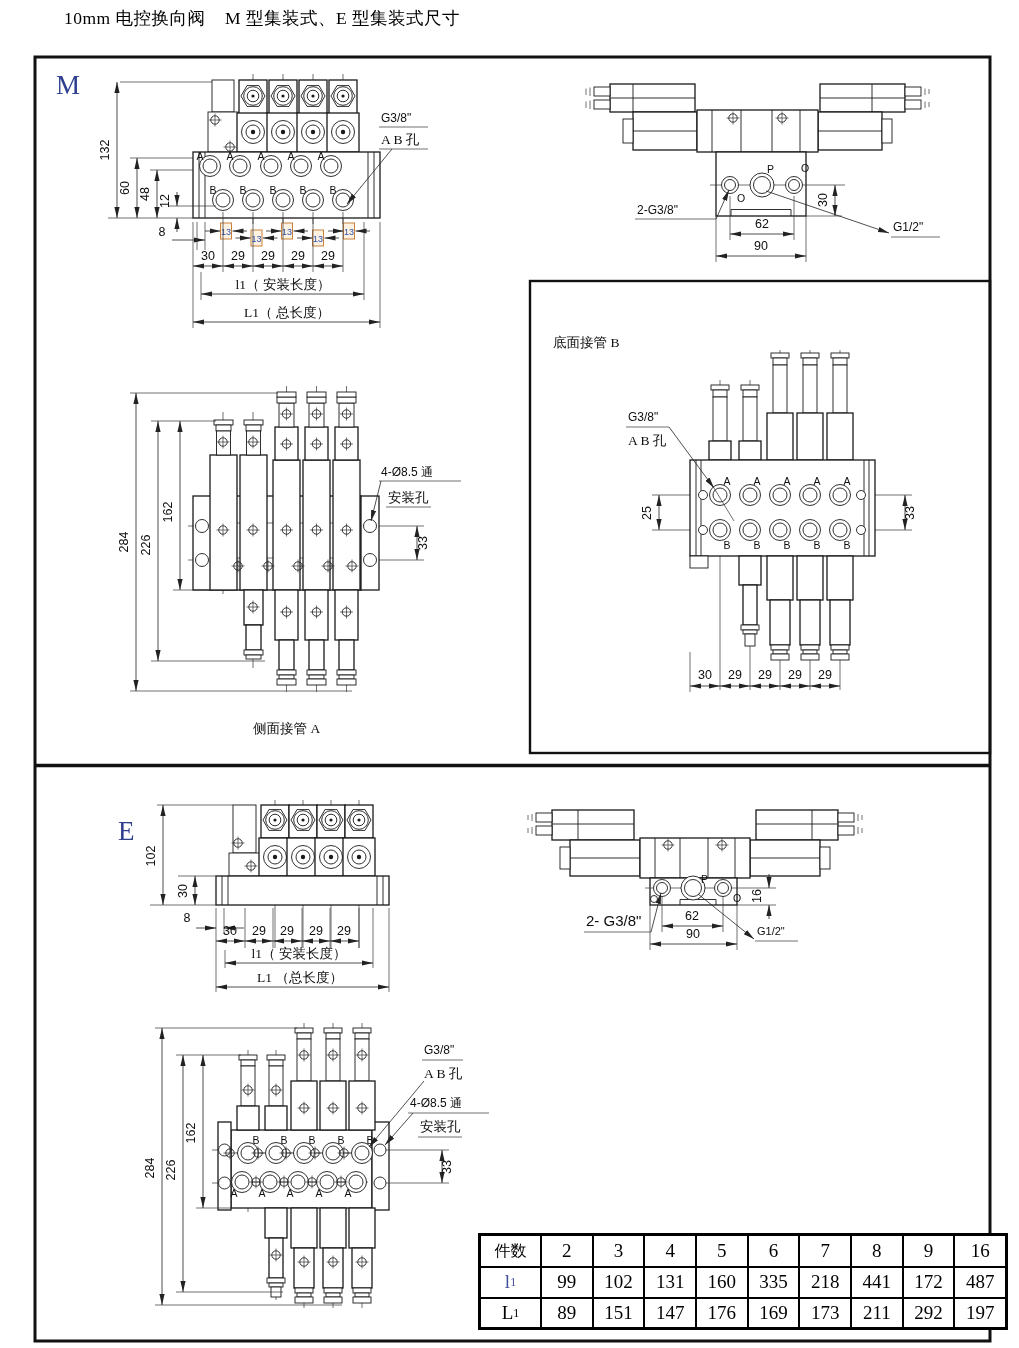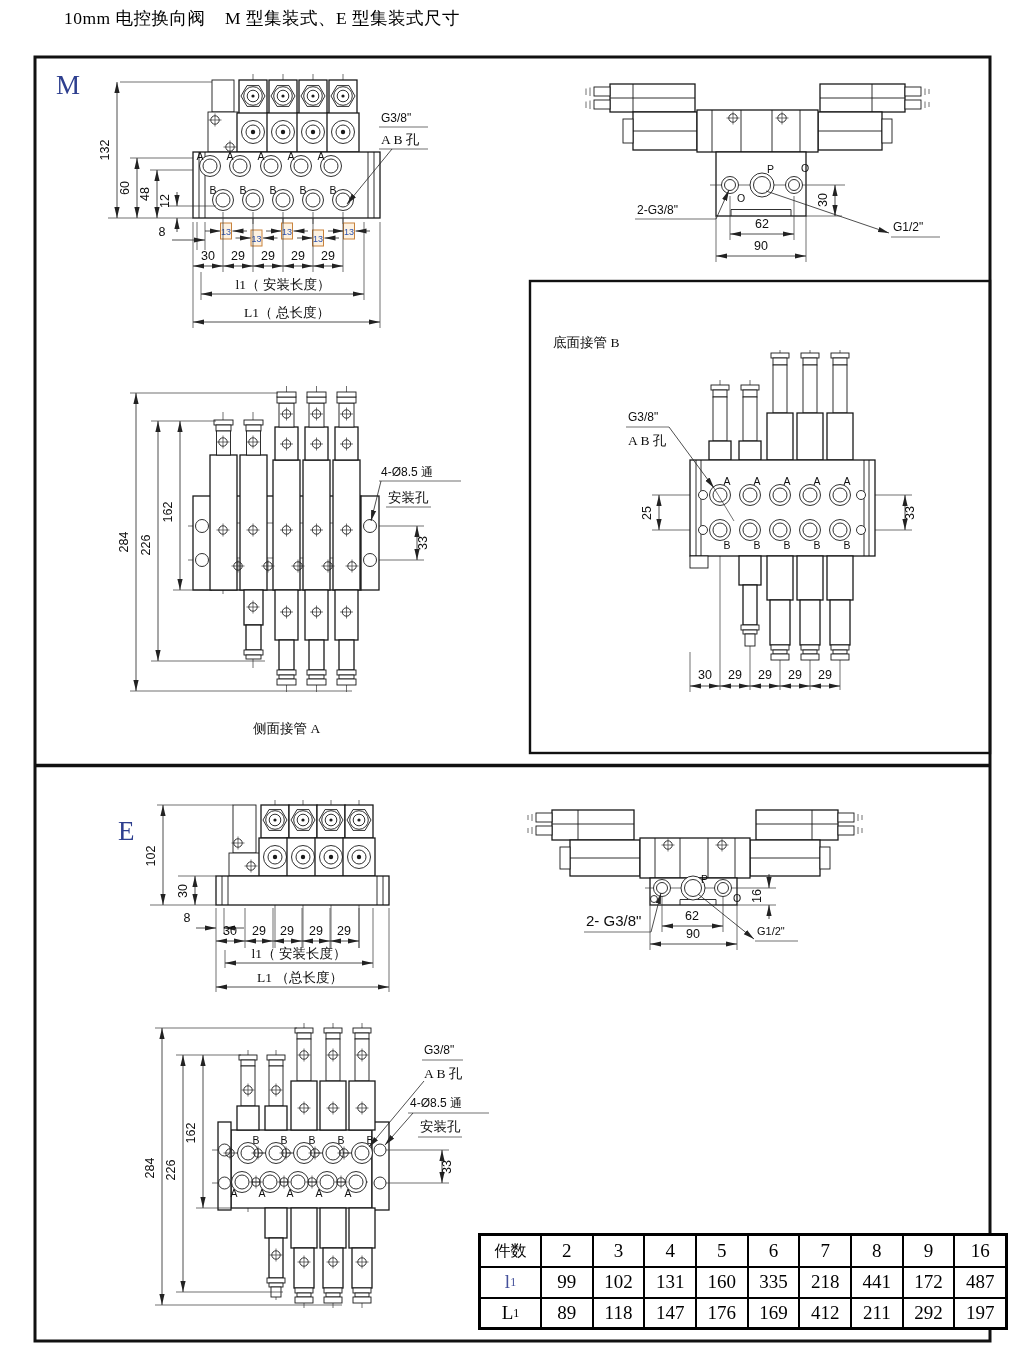--- a/index.html
+++ b/index.html
@@ -810,22 +810,22 @@
     <div>218</div>
     <div>441</div>
     <div>172</div>
     <div>487</div>
 
     <div>
         <span>L</span>
         <sub>1</sub>
       </div>
     <div>89</div>
-    <div>118</div>
+    <div>151</div>
     <div>147</div>
     <div>176</div>
     <div>169</div>
-    <div>412</div>
+    <div>173</div>
     <div>211</div>
     <div>292</div>
     <div>197</div>
   </div>
 </div>
 
 </body></html>

